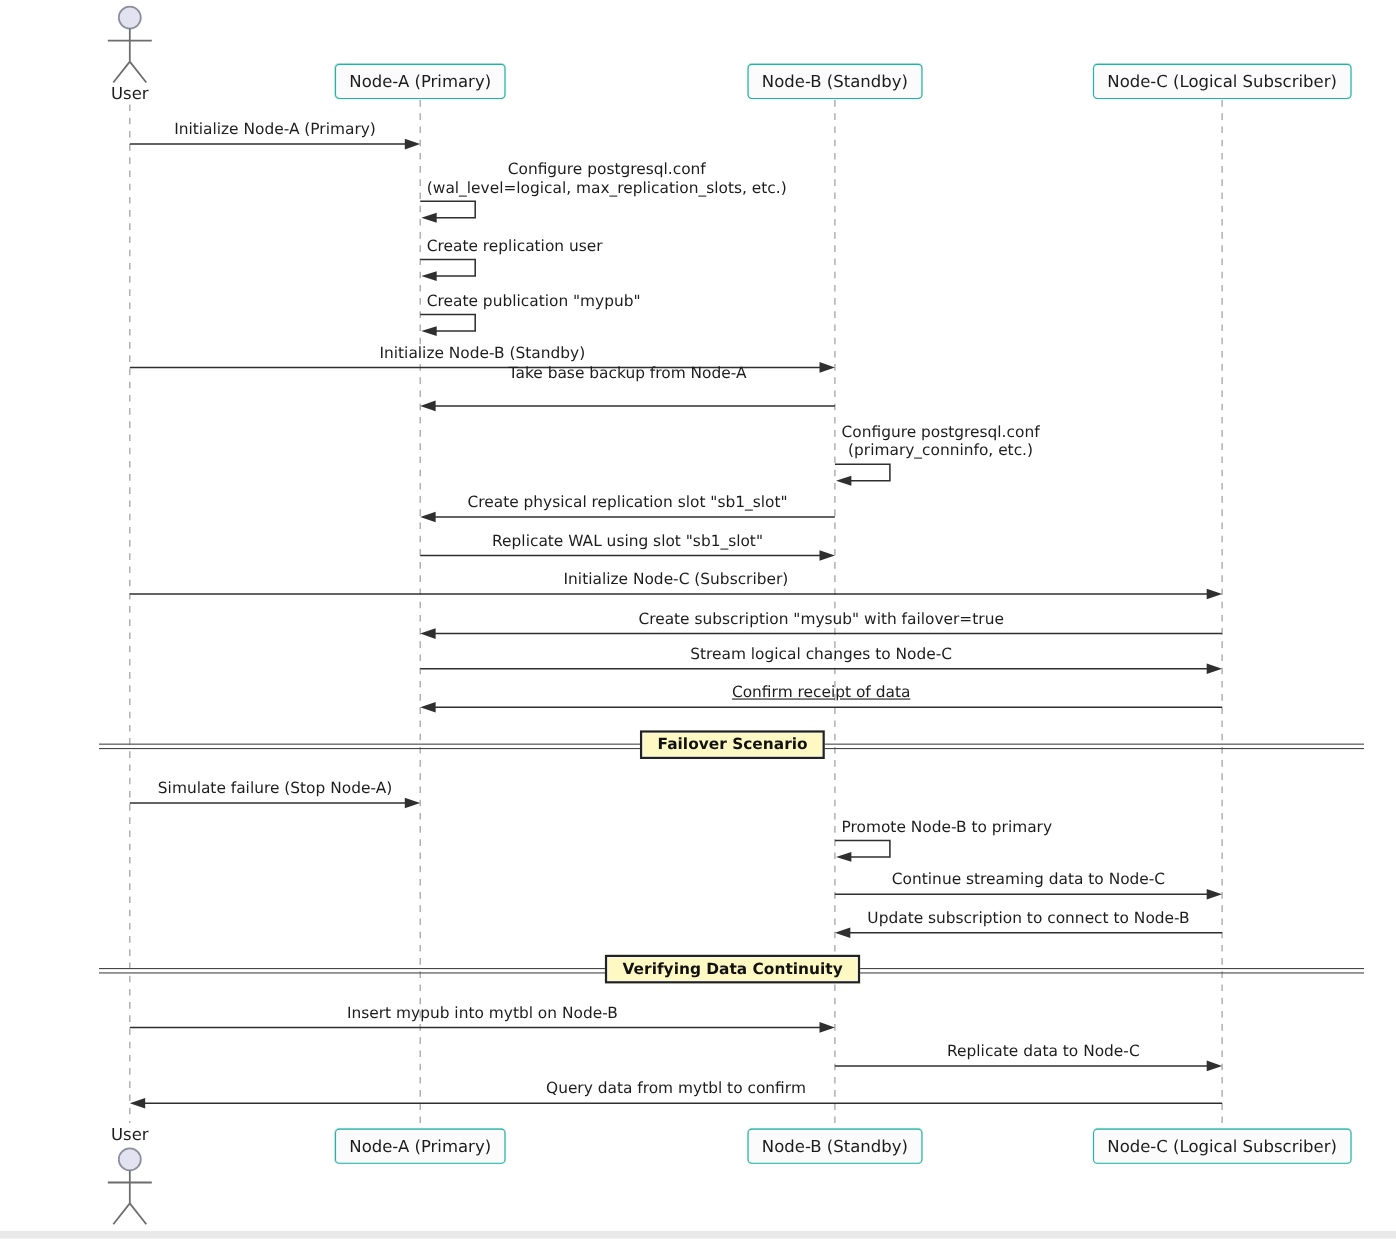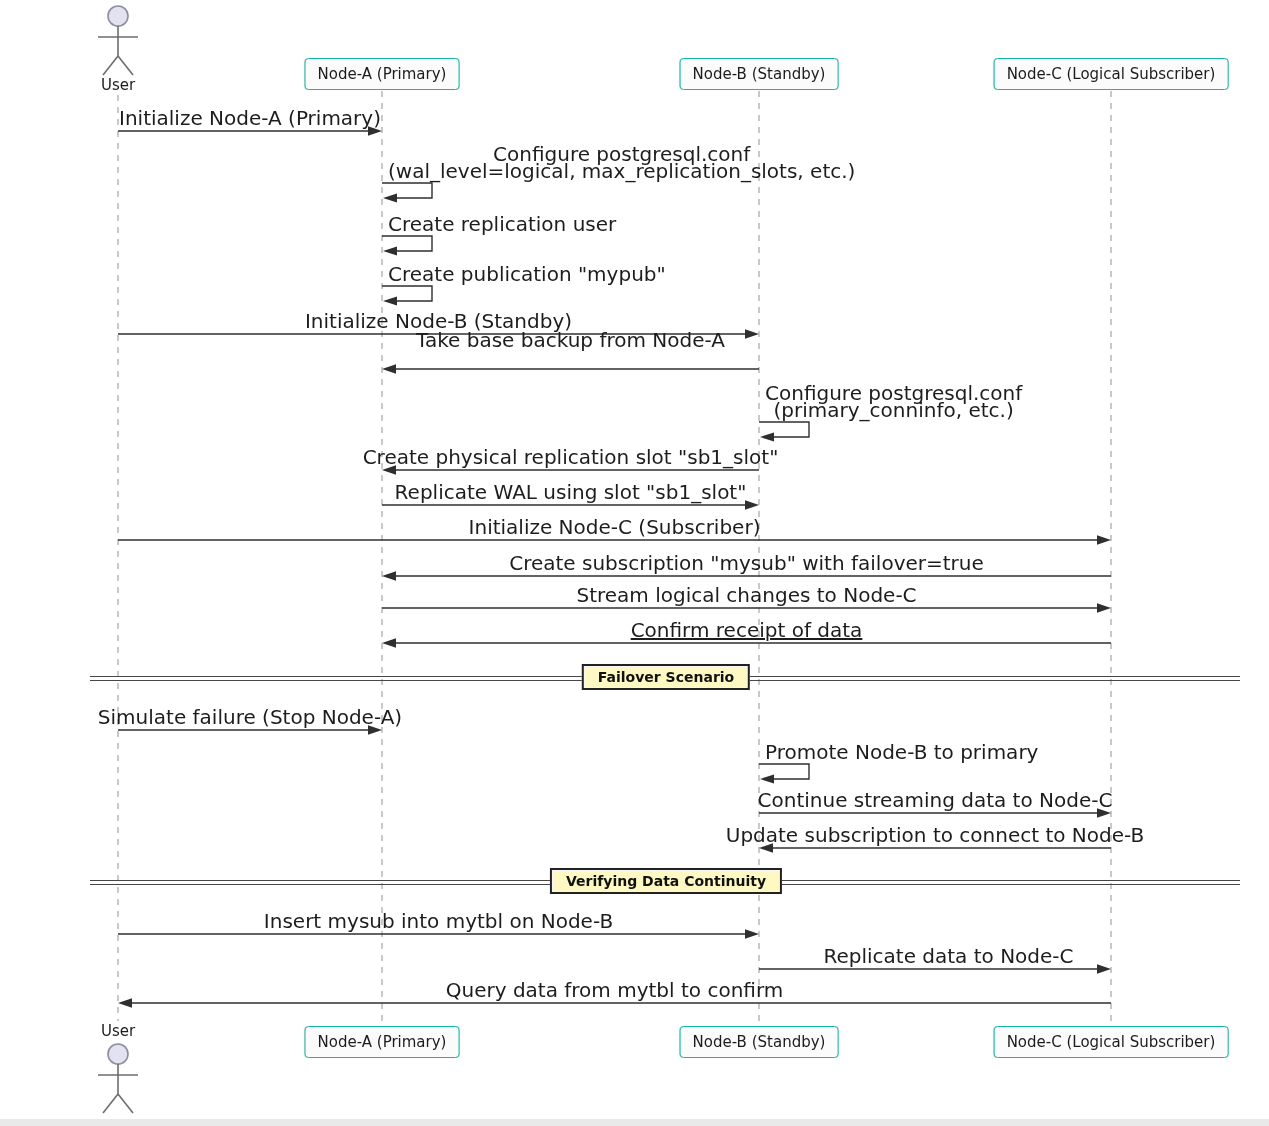--- a/index.html
+++ b/index.html
@@ -6,21 +6,21 @@
   body{width:1269px;height:1126px;overflow:hidden;position:relative;
        font-family:"DejaVu Sans","Liberation Sans",sans-serif;}
   #stage{position:absolute;left:0;top:0;width:1269px;height:813px;}
   #svg-layer{position:absolute;left:0;top:0;}
   .pbox{position:absolute;transform:translateX(-50%);background:#fbfbfb;
         border:1px solid #14b8a6;border-radius:4px;padding:6px 12px;
         font-size:15px;color:#1c1c1c;white-space:nowrap;box-sizing:border-box;
         box-shadow:0 0 1px rgba(0,0,0,.15);}
   .plabel{position:absolute;transform:translateX(-50%);font-size:15px;
         color:#1c1c1c;white-space:nowrap;}
-  .msg{position:absolute;font-size:20px;line-height:17px;color:#1d1d1d;
+  .msg{position:absolute;font-size:14px;line-height:17px;color:#1d1d1d;
         white-space:nowrap;}
   .msg.ctr{transform:translateX(-50%);}
   .msg.self{text-align:center;}
   .divband{position:absolute;height:5px;box-sizing:border-box;
         border-top:1.5px solid #474747;border-bottom:1.5px solid #474747;}
   .divbox{position:absolute;transform:translateX(-50%);background:#fef9c3;
         border:2px solid #222222;padding:3px 14px;font-size:14px;
         font-weight:bold;color:#111;white-space:nowrap;
         box-shadow:inset 0 0 0 1px #f7f7f7;}
   .edgebar{position:absolute;left:0;top:1119px;width:1269px;height:7px;
@@ -121,20 +121,20 @@
     <div class="msg ctr" style="left: 614.5px; top: 519px;">Initialize Node-C (Subscriber)</div>
     <div class="msg ctr" style="left: 746.5px; top: 555px;">Create subscription "mysub" with failover=true</div>
     <div class="msg ctr" style="left: 746.5px; top: 587px;">Stream logical changes to Node-C</div>
     <div class="msg ctr" style="left: 746.5px; top: 622px; text-decoration: underline;">Confirm receipt of data</div>
     <div class="msg ctr" style="left: 250px; top: 709px;">Simulate failure (Stop Node-A)</div>
     <div class="msg self" style="left: 765px; top: 744px;">
       <div>Promote Node-B to primary</div>
     </div>
     <div class="msg ctr" style="left: 935px; top: 792px;">Continue streaming data to Node-C</div>
     <div class="msg ctr" style="left: 935px; top: 827px;">Update subscription to connect to Node-B</div>
-    <div class="msg ctr" style="left: 438.5px; top: 913px;">Insert mysub into mytbl on Node-B</div>
+    <div class="msg ctr" style="left: 438.5px; top: 913px;">Insert mypub into mytbl on Node-B</div>
     <div class="msg ctr" style="left: 935px; top: 948px; padding-left: 27px;">Replicate data to Node-C</div>
     <div class="msg ctr" style="left: 614.5px; top: 982px;">Query data from mytbl to confirm</div>
     <div class="divband" style="left: 90px; width: 1150px; top: 676px;"></div>
     <div class="divbox" style="left: 666px; top: 664px;">Failover Scenario</div>
     <div class="divband" style="left: 90px; width: 1150px; top: 880px;"></div>
     <div class="divbox" style="left: 666px; top: 868px;">Verifying Data Continuity</div>
   </div>
 
 </body></html>

